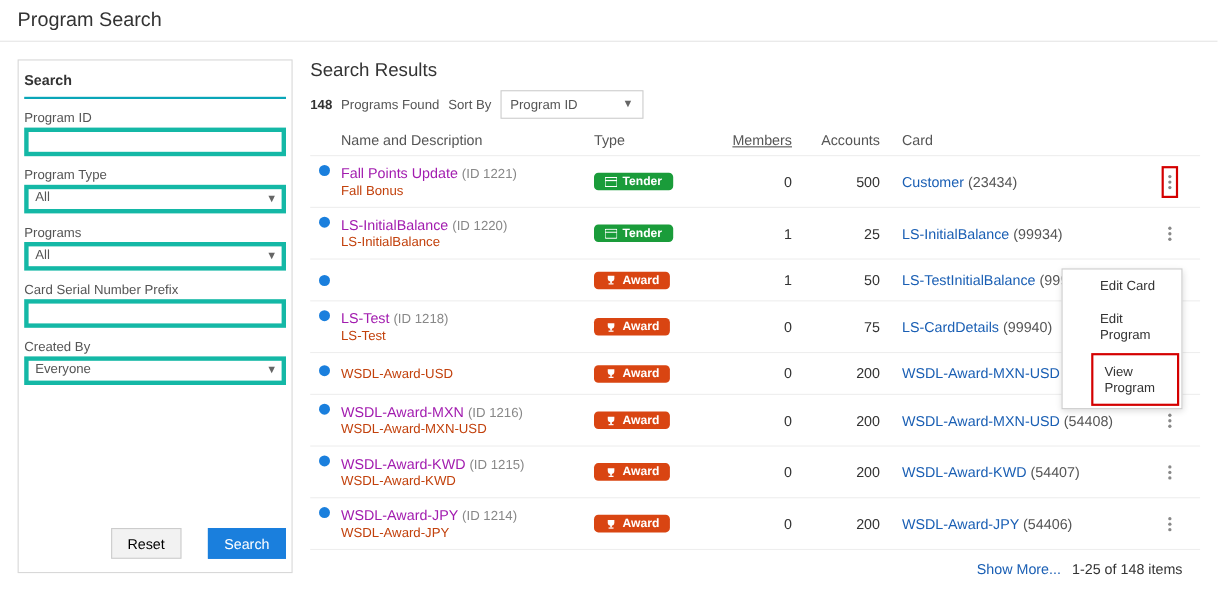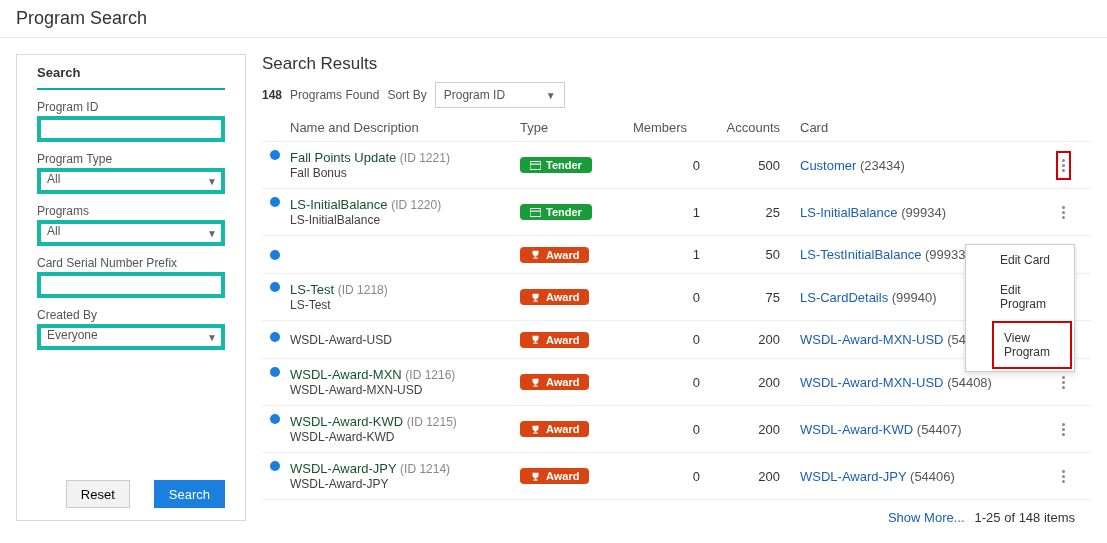--- a/index.html
+++ b/index.html
@@ -1,47 +1,47 @@
 <!DOCTYPE html>
 <html><head>
 <meta charset="utf-8">
 <style>
   * { box-sizing: border-box; margin: 0; padding: 0; }
   body { font-family: "Segoe UI", Arial, sans-serif; font-size: 13px; color: #333; background: #fff; width: 1107px; }
   .page-title { font-size: 18px; font-weight: 400; color: #333; padding: 8px 16px; border-bottom: 1px solid #e5e5e5; }
   .layout { display: flex; gap: 16px; padding: 16px; align-items: flex-start; }
-  .sidebar { width: 230px; border: 1px solid #d8d8d8; padding: 10px 20px 12px; position: relative; }
+  .sidebar { width: 250px; border: 1px solid #d8d8d8; padding: 10px 5px 12px; position: relative; }
   .sidebar h3 { font-size: 13px; font-weight: 700; color: #333; padding-bottom: 8px; border-bottom: 2px solid #0aa6b8; margin-bottom: 10px; }
   .form-label { font-size: 12px; color: #555; margin-bottom: 2px; display: block; }
   .form-control { width: 100%; height: 26px; border: 4px solid #14b8a6; background: #fff; padding: 0 6px; font-size: 12px; color: #555; }
   .form-group { margin-bottom: 10px; }
   .select-wrap { position: relative; }
   .select-caret { position: absolute; right: 8px; top: 50%; transform: translateY(-50%); pointer-events: none; color: #666; font-size: 10px; }
   .sidebar-actions { display: flex; justify-content: flex-end; gap: 24px; margin-top: 130px; }
   .btn { height: 28px; padding: 0 14px; border: 1px solid #ccc; background: #f2f2f2; font-size: 13px; cursor: pointer; }
   .btn-primary { background: #1a7fdd; border-color: #1a7fdd; color: #fff; }
   .main { flex: 1; position: relative; }
   .results-header { display: flex; align-items: center; justify-content: flex-start; margin-bottom: 8px; }
   .results-header h2 { font-size: 17px; font-weight: 400; color: #333; }
   .meta-row { display: flex; align-items: center; gap: 8px; font-size: 12px; color: #555; margin-bottom: 6px; }
   .meta-row strong { font-weight: 700; color: #333; }
   .sort-select { position: relative; width: 130px; height: 26px; border: 1px solid #ccc; display: flex; align-items: center; padding: 0 8px; font-size: 12px; color: #555; background: #fff; }
   .table-header { display: flex; padding: 6px 8px; font-size: 13px; color: #555; border-bottom: 1px solid #eee; }
   .col-name { flex: 0 0 250px; padding-left: 20px; }
   .col-type { flex: 0 0 100px; }
-  .col-members { flex: 0 0 80px; text-align: center; }
+  .col-members { flex: 0 0 80px; text-align: right; text-decoration: underline; }
   .col-accounts { flex: 0 0 80px; text-align: right; }
   .col-card { flex: 1; padding-left: 20px; }
   .col-menu { flex: 0 0 40px; text-align: center; }
   .row { display: flex; align-items: center; padding: 8px 8px; border-bottom: 1px solid #eee; font-size: 13px; position: relative; }
   .bullet { width: 10px; height: 10px; border-radius: 50%; background: #1a7fdd; margin-right: 10px; flex-shrink: 0; }
   .row-name { flex: 0 0 250px; display: flex; align-items: flex-start; }
-  .row-name-text .title { color: #14532d; font-size: 13px; }
+  .row-name-text .title { color: #a21caf; font-size: 13px; }
   .row-name-text .id { color: #888; font-size: 12px; }
-  .row-name-text .desc { color: #404040; font-size: 12px; margin-top: 1px; }
+  .row-name-text .desc { color: #c2410c; font-size: 12px; margin-top: 1px; }
   .row-type { flex: 0 0 100px; }
   .badge { display: inline-flex; align-items: center; gap: 5px; height: 16px; padding: 0 10px; border-radius: 4px; color: #fff; font-size: 11px; font-weight: 600; }
   .badge-tender { background: #1a9c3a; }
   .badge-award { background: #d94512; }
   .badge-icon { display: inline-block; width: 11px; height: 9px; }
   .row-members { flex: 0 0 80px; text-align: right; color: #333; }
   .row-accounts { flex: 0 0 80px; text-align: right; color: #333; }
   .row-card { flex: 1; padding-left: 20px; }
   .row-card a { color: #1a5fb4; text-decoration: none; font-size: 13px; }
   .row-card .cardid { color: #555; }

